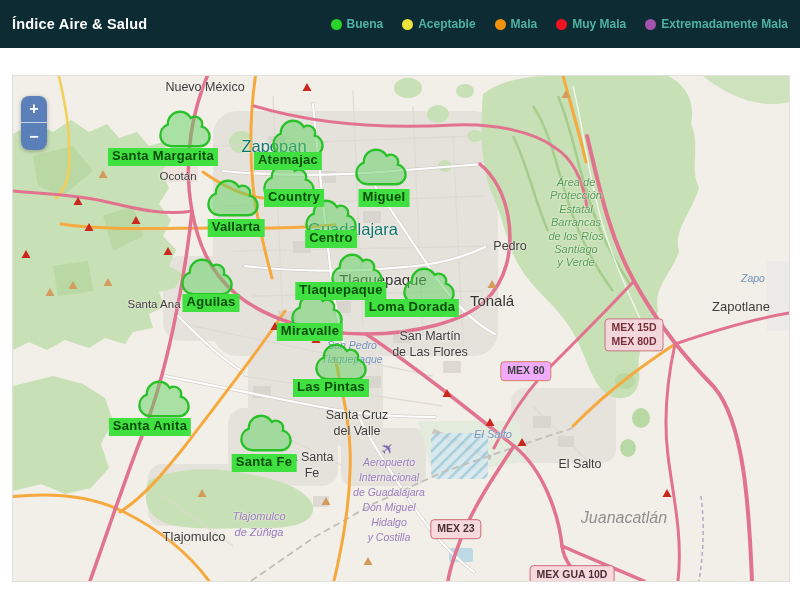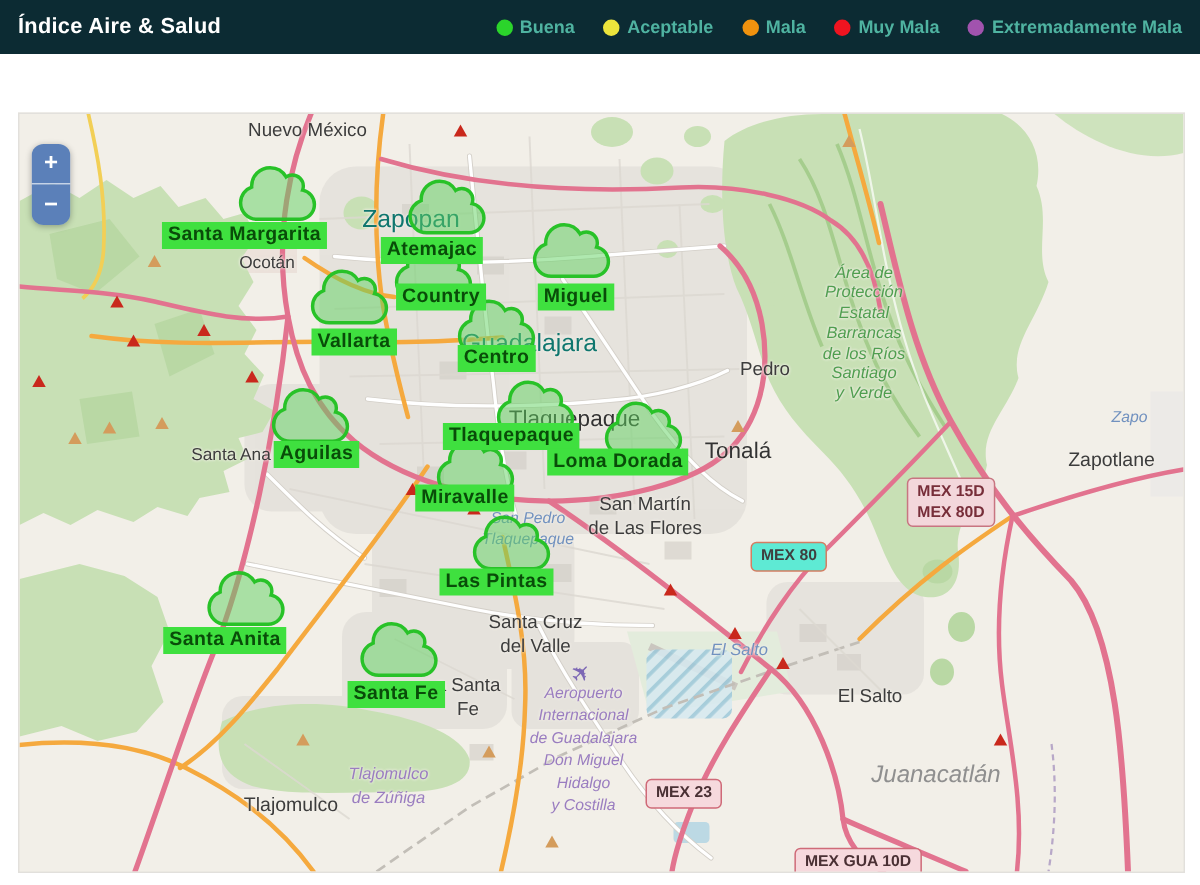--- a/index.html
+++ b/index.html
@@ -1,18 +1,18 @@
 <!DOCTYPE html>
 <html><head>
 <meta charset="utf-8">
 <style>
   html,body{margin:0;padding:0;background:#fff;width:800px;height:590px;overflow:hidden;
     font-family:"Liberation Sans",sans-serif;}
   
-  .hdr{position:absolute;left:0;top:0;width:800px;height:36px;background:#0c2b33;
+  .hdr{position:absolute;left:0;top:0;width:800px;height:48px;background:#0c2b33;
     display:flex;align-items:center;justify-content:space-between;box-sizing:border-box;padding:0 12px;}
   .hdr .title{color:#fff;font-weight:bold;font-size:14.5px;letter-spacing:.2px;}
   .legend{display:flex;align-items:center;gap:19px;}
   .litem{display:flex;align-items:center;gap:5px;}
   .dot{width:11px;height:11px;border-radius:50%;display:inline-block;}
   .llabel{color:#4fb3a1;font-size:12px;font-weight:bold;}
   
   #map{position:absolute;left:12px;top:75px;width:776px;height:505px;background:#f2efe8;
     overflow:hidden;border:1px solid #e2e0dc;box-sizing:content-box;}
   #map svg.base{position:absolute;left:0;top:0;}
@@ -27,21 +27,21 @@
   .wat{color:#7191bf;font-style:italic;font-size:11px;}
   .w10{font-size:10.5px;}
   .pur{color:#9a7dc0;font-style:italic;font-size:10.5px;line-height:1.42;}
   .grn{color:#4f9e4f;font-style:italic;font-size:11px;line-height:1.22;}
   .gry{color:#8f8f8f;font-style:italic;font-size:16px;}
   .plane{position:absolute;color:#7d68b5;font-size:16px;transform:rotate(-45deg);pointer-events:none;}
   
   .badge{position:absolute;transform:translate(-50%,-50%);font-weight:bold;font-size:10.5px;
     padding:2px 6px;border-radius:4px;text-align:center;line-height:1.3;white-space:pre-line;}
   .bd-pink{background:#f3d7db;border:1.5px solid #c87581;color:#772e39;}
-  .bd-cream{background:#5eead4;border:1.5px solid #d47d62;color:#3f3f3f;}
+  .bd-cream{background:#f0abfc;border:1.5px solid #d47d62;color:#3f3f3f;}
   .bd-pink2{background:#f6d9dd;border:1.5px solid #cf6a78;color:#4a3034;}
   
   .cloud{position:absolute;width:54px;height:44px;overflow:visible;cursor:pointer;}
   .st-label{position:absolute;transform:translateX(-50%);background:#3fe03f;color:#094c09;
     font-weight:bold;font-size:13px;line-height:1.15;padding:1px 4px 2px;letter-spacing:.3px;
     white-space:nowrap;}
   
   .zoomctl{position:absolute;left:8px;top:20px;width:26px;border-radius:8px;overflow:hidden;
     box-shadow:0 1px 4px rgba(0,0,0,.3);}
   .zoomctl button{display:block;width:26px;height:27px;background:#5b80b9;color:#fff;border:none;
@@ -315,21 +315,21 @@
       <path d="M0 336c0 79.5 64.5 144 144 144H512c70.7 0 128-57.3 128-128c0-61.9-44-113.6-102.4-125.4c4.1-10.7 6.4-22.4 6.4-34.6c0-53-43-96-96-96c-19.7 0-38.1 6-53.3 16.2C367 64.2 315.3 32 256 32C167.6 32 96 103.6 96 192c0 2.7 .1 5.4 .2 8.1C40.2 219.8 0 273.2 0 336z" fill="rgba(96,210,96,0.5)" stroke="#28c228" stroke-width="30"></path>
     </svg>
   <svg class="cloud" style="left:124px;top:301px" viewBox="-30 -30 700 572">
       <path d="M0 336c0 79.5 64.5 144 144 144H512c70.7 0 128-57.3 128-128c0-61.9-44-113.6-102.4-125.4c4.1-10.7 6.4-22.4 6.4-34.6c0-53-43-96-96-96c-19.7 0-38.1 6-53.3 16.2C367 64.2 315.3 32 256 32C167.6 32 96 103.6 96 192c0 2.7 .1 5.4 .2 8.1C40.2 219.8 0 273.2 0 336z" fill="rgba(96,210,96,0.5)" stroke="#28c228" stroke-width="30"></path>
     </svg>
   <svg class="cloud" style="left:226px;top:335px" viewBox="-30 -30 700 572">
       <path d="M0 336c0 79.5 64.5 144 144 144H512c70.7 0 128-57.3 128-128c0-61.9-44-113.6-102.4-125.4c4.1-10.7 6.4-22.4 6.4-34.6c0-53-43-96-96-96c-19.7 0-38.1 6-53.3 16.2C367 64.2 315.3 32 256 32C167.6 32 96 103.6 96 192c0 2.7 .1 5.4 .2 8.1C40.2 219.8 0 273.2 0 336z" fill="rgba(96,210,96,0.5)" stroke="#28c228" stroke-width="30"></path>
     </svg>
 
   <div class="st-label" style="left:150px;top:72px">Santa Margarita</div>
-  <div class="st-label" style="left:275px;top:82px">Atemajac</div>
+  <div class="st-label" style="left:275px;top:76px">Atemajac</div>
   <div class="st-label" style="left:281px;top:113px">Country</div>
   <div class="st-label" style="left:371px;top:113px">Miguel</div>
   <div class="st-label" style="left:223px;top:143px">Vallarta</div>
   <div class="st-label" style="left:318px;top:154px">Centro</div>
   <div class="st-label" style="left:328px;top:206px">Tlaquepaque</div>
   <div class="st-label" style="left:198px;top:218px">Aguilas</div>
   <div class="st-label" style="left:399px;top:223px">Loma Dorada</div>
   <div class="st-label" style="left:297px;top:247px">Miravalle</div>
   <div class="st-label" style="left:318px;top:303px">Las Pintas</div>
   <div class="st-label" style="left:137px;top:342px">Santa Anita</div>

